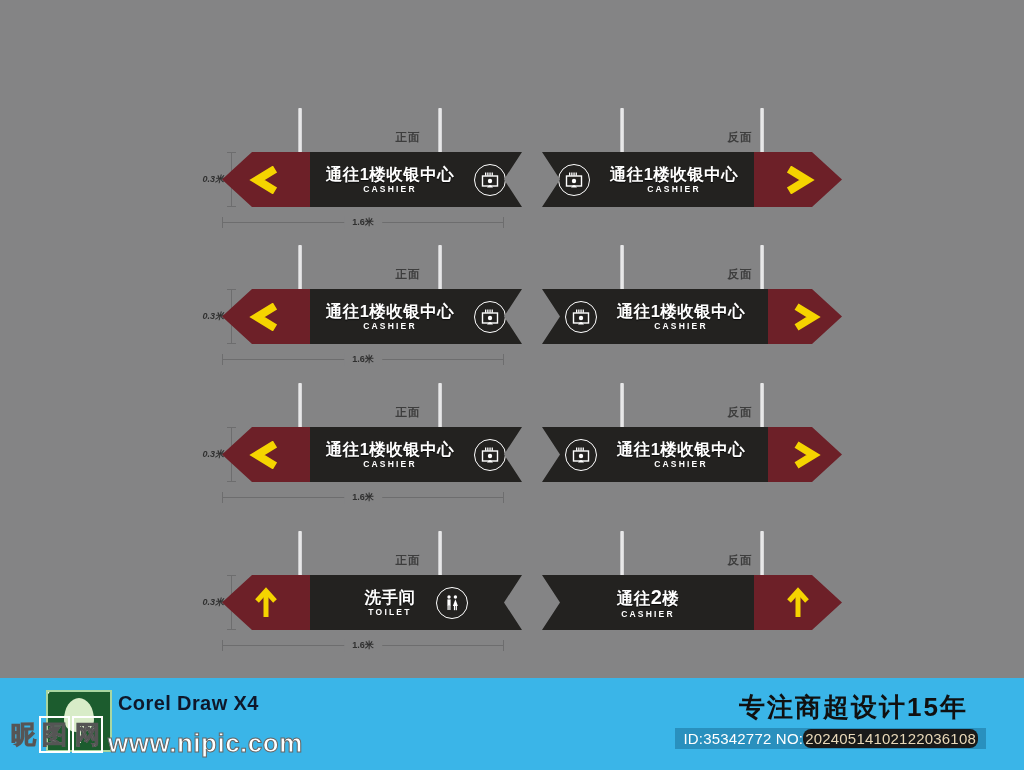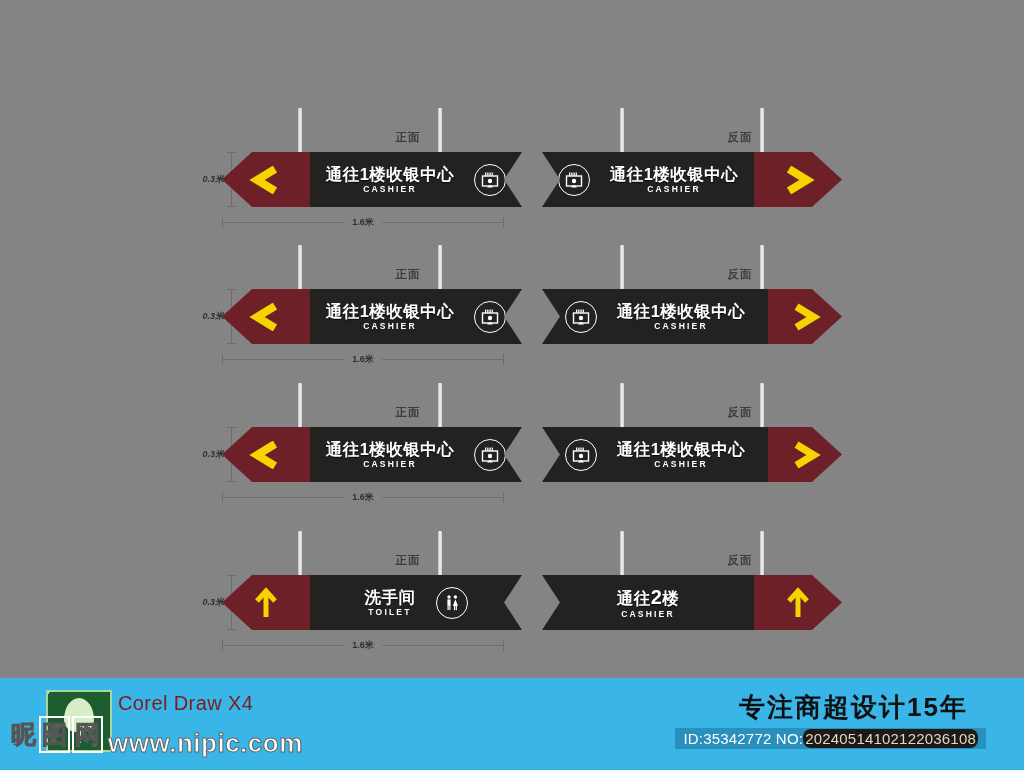--- a/index.html
+++ b/index.html
@@ -171,21 +171,21 @@
   .corel-logo .stem{
     position:absolute;left:50%;top:38px;transform:translateX(-50%);
     width:4px;height:13px;background:#d8ecc8;
   }
   .corel-logo .slash2{
     position:absolute;left:2px;top:-4px;width:2px;height:92px;
     background:#f2f7ec;transform:rotate(35deg);transform-origin:top left;
   }
   .corel-name{
     position:absolute;left:118px;top:14px;
-    font-size:20px;color:#7f1d1d;font-weight:normal;letter-spacing:.4px;
+    font-size:20px;color:#0f172a;font-weight:bold;letter-spacing:.4px;
   }
   .corel-sub{
     position:absolute;left:118px;top:40px;
     font-size:19px;color:#14304b;letter-spacing:.4px;white-space:nowrap;
   }
   .nipic-wm{
     position:absolute;left:10px;top:38px;
     display:flex;align-items:center;gap:2px;
   }
   .nipic-wm .ch{

